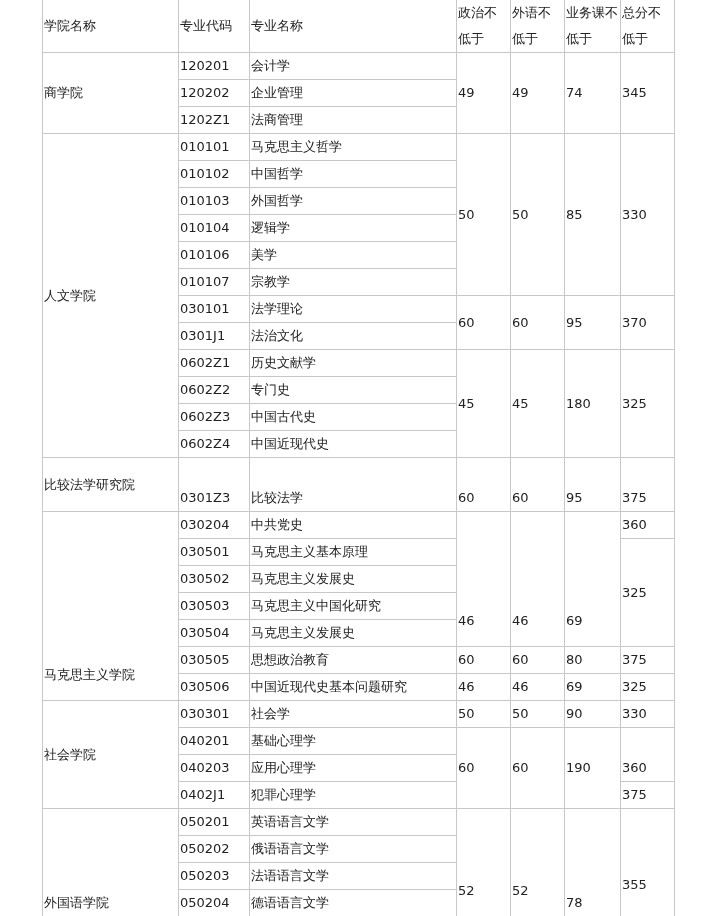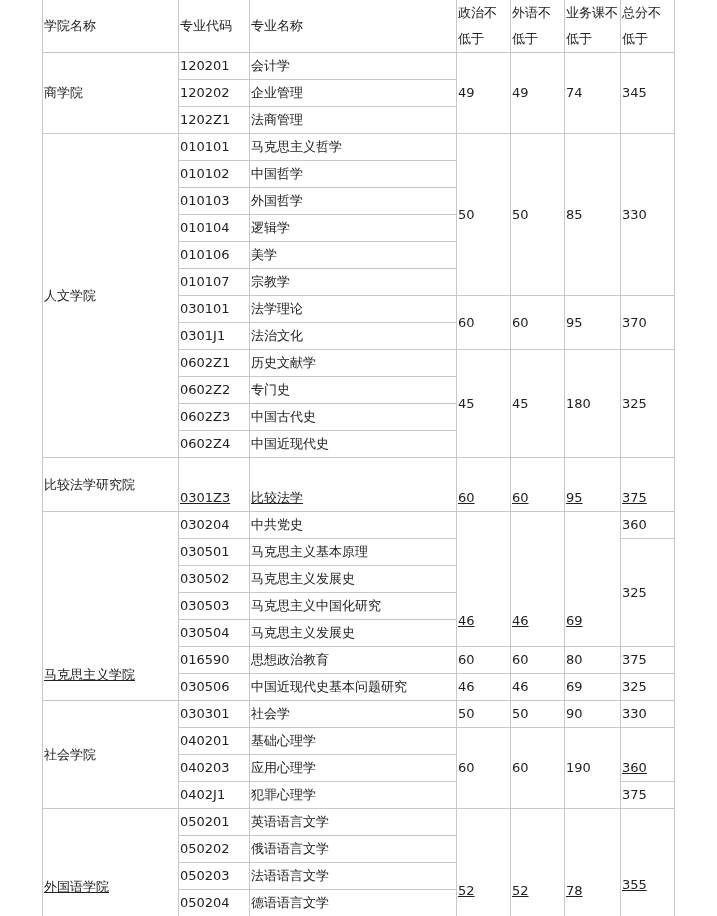--- a/index.html
+++ b/index.html
@@ -3,21 +3,21 @@
 <meta charset="utf-8">
 <style>
   html, body { margin: 0; padding: 0; background: #ffffff; }
   body { width: 717px; height: 916px; overflow: hidden; position: relative;
          font-family: "DejaVu Sans", "Liberation Sans", sans-serif; font-size: 13px; color: #222; }
   .tbl { position: absolute; left: 42px; top: -1px; border-collapse: collapse; table-layout: fixed; }
   .tbl td { border: 1px solid #c8c8c8; padding: 0 0 0 1px; vertical-align: middle; height: 26px;
             line-height: 26px; white-space: nowrap; overflow: hidden; font-size: 13px; }
   .tbl tr.head td { height: 52px; line-height: 26px; vertical-align: middle; font-family: Liberation Serif, serif; }
   .tbl td.wrap { white-space: normal; line-height: 26px; }
-  .tbl td.bottom { vertical-align: bottom; text-decoration: underline; }
+  .tbl td.bottom { vertical-align: bottom; }
   .c1 { width: 136px; } .c2 { width: 71px; } .c3 { width: 207px; }
   .c4 { width: 54px; } .c5 { width: 54px; } .c6 { width: 56px; } .c7 { width: 54px; }
 </style>
 </head>
 <body>
 
 <table class="tbl">
   <colgroup>
     <col class="c1">
       <col class="c2">
@@ -149,21 +149,21 @@
     </tr>
     <tr>
       <td>030503</td>
       <td>马克思主义中国化研究</td>
     </tr>
     <tr>
       <td>030504</td>
       <td>马克思主义发展史</td>
     </tr>
     <tr>
-      <td>016590</td>
+      <td>030505</td>
       <td>思想政治教育</td>
       <td>60</td>
       <td>60</td>
       <td>80</td>
       <td>375</td>
     </tr>
     <tr>
       <td>030506</td>
       <td>中国近现代史基本问题研究</td>
       <td>46</td>
@@ -193,26 +193,26 @@
       <td>040203</td>
       <td>应用心理学</td>
     </tr>
     <tr>
       <td>0402J1</td>
       <td>犯罪心理学</td>
       <td>375</td>
     </tr>
 
     <tr>
-      <td rowspan="4" class="bottom" style="padding-bottom:16px">外国语学院</td>
+      <td rowspan="4" class="bottom" style="padding-bottom:0">外国语学院</td>
       <td>050201</td>
       <td>英语语言文学</td>
       <td rowspan="4" class="bottom" style="padding-bottom:12px">52</td>
       <td rowspan="4" class="bottom" style="padding-bottom:12px">52</td>
-      <td rowspan="4" class="bottom" style="padding-bottom:12px">78</td>
+      <td rowspan="4" class="bottom" style="">78</td>
       <td rowspan="4" class="bottom" style="padding-bottom:18px">355</td>
     </tr>
     <tr>
       <td>050202</td>
       <td>俄语语言文学</td>
     </tr>
     <tr>
       <td>050203</td>
       <td>法语语言文学</td>
     </tr>

